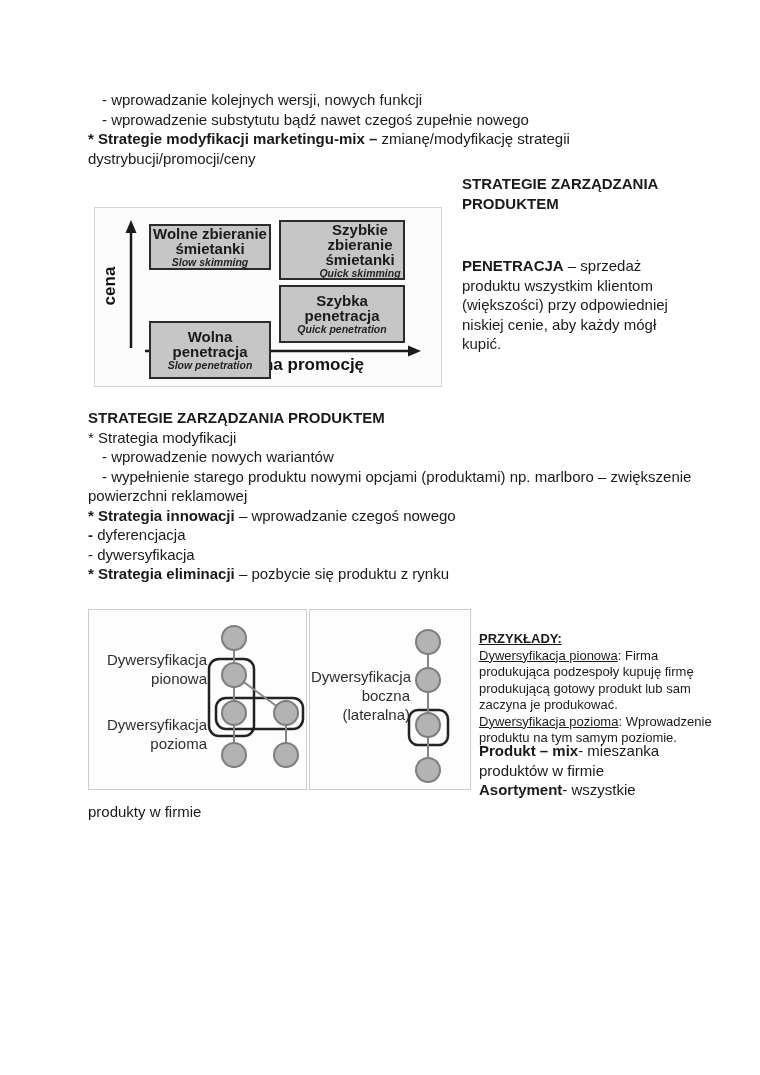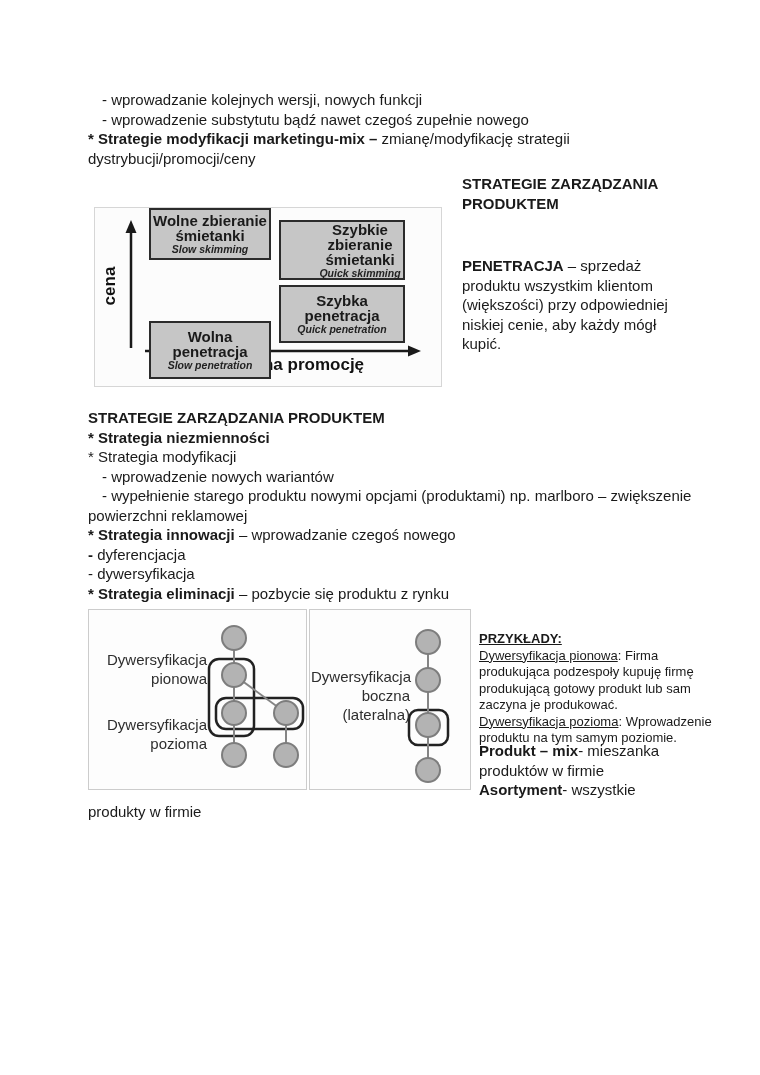--- a/index.html
+++ b/index.html
@@ -57,41 +57,40 @@
 <div class="abs fig" id="matrix-fig">
   <svg class="net" width="346" height="178" viewBox="0 0 346 178">
     <line x1="36" y1="140" x2="36" y2="22" stroke="#1a1a1a" stroke-width="2.5"></line>
     <polygon points="36,12 30.5,25 41.5,25" fill="#1a1a1a"></polygon>
     <line x1="50" y1="143" x2="314" y2="143" stroke="#1a1a1a" stroke-width="2.5"></line>
     <polygon points="326,143 313,137.5 313,148.5" fill="#1a1a1a"></polygon>
   </svg>
   <div class="abs axis-label" id="cena-label">cena</div>
   <div class="abs axis-label" id="wydatki-label">wydatki na promocję</div>
 
-  <div class="qbox" style="left:54px;top:0;width:122px;height:52px;">
+  <div class="qbox" style="left:54px;top:16px;width:122px;height:46px;">
     <span class="qtitle">Wolne zbieranie śmietanki</span>
     <span class="qsub">Slow skimming</span>
   </div>
   <div class="qbox" style="left:184px;top:12px;width:126px;height:60px;padding-left:36px;">
     <span class="qtitle">Szybkie zbieranie śmietanki</span>
     <span class="qsub">Quick skimming</span>
   </div>
   <div class="qbox" style="left:54px;top:77px;width:122px;height:58px;margin-top:36px;">
     <span class="qtitle">Wolna penetracja</span>
     <span class="qsub">Slow penetration</span>
   </div>
   <div class="qbox" style="left:184px;top:77px;width:126px;height:58px;">
     <span class="qtitle">Szybka penetracja</span>
     <span class="qsub">Quick penetration</span>
   </div>
 </div>
 
 <div class="abs txt" style="left:88px;top:408px;width:665px;">
   <div class="b">STRATEGIE ZARZĄDZANIA PRODUKTEM</div>
-  <div class="b">* Strategia niezmienności</div>
   <div>* Strategia modyfikacji</div>
   <div class="indent">- wprowadzenie nowych wariantów</div>
   <div class="indent">- wypełnienie starego produktu nowymi opcjami (produktami) np. marlboro – zwiększenie</div>
   <div>powierzchni reklamowej</div>
   <div><span class="b">* Strategia innowacji</span><span> – wprowadzanie czegoś nowego</span></div>
   <div><span class="b">-</span><span> dyferencjacja</span></div>
   <div>- dywersyfikacja</div>
   <div><span class="b">* Strategia eliminacji</span><span> – pozbycie się produktu z rynku</span></div>
 </div>
 

